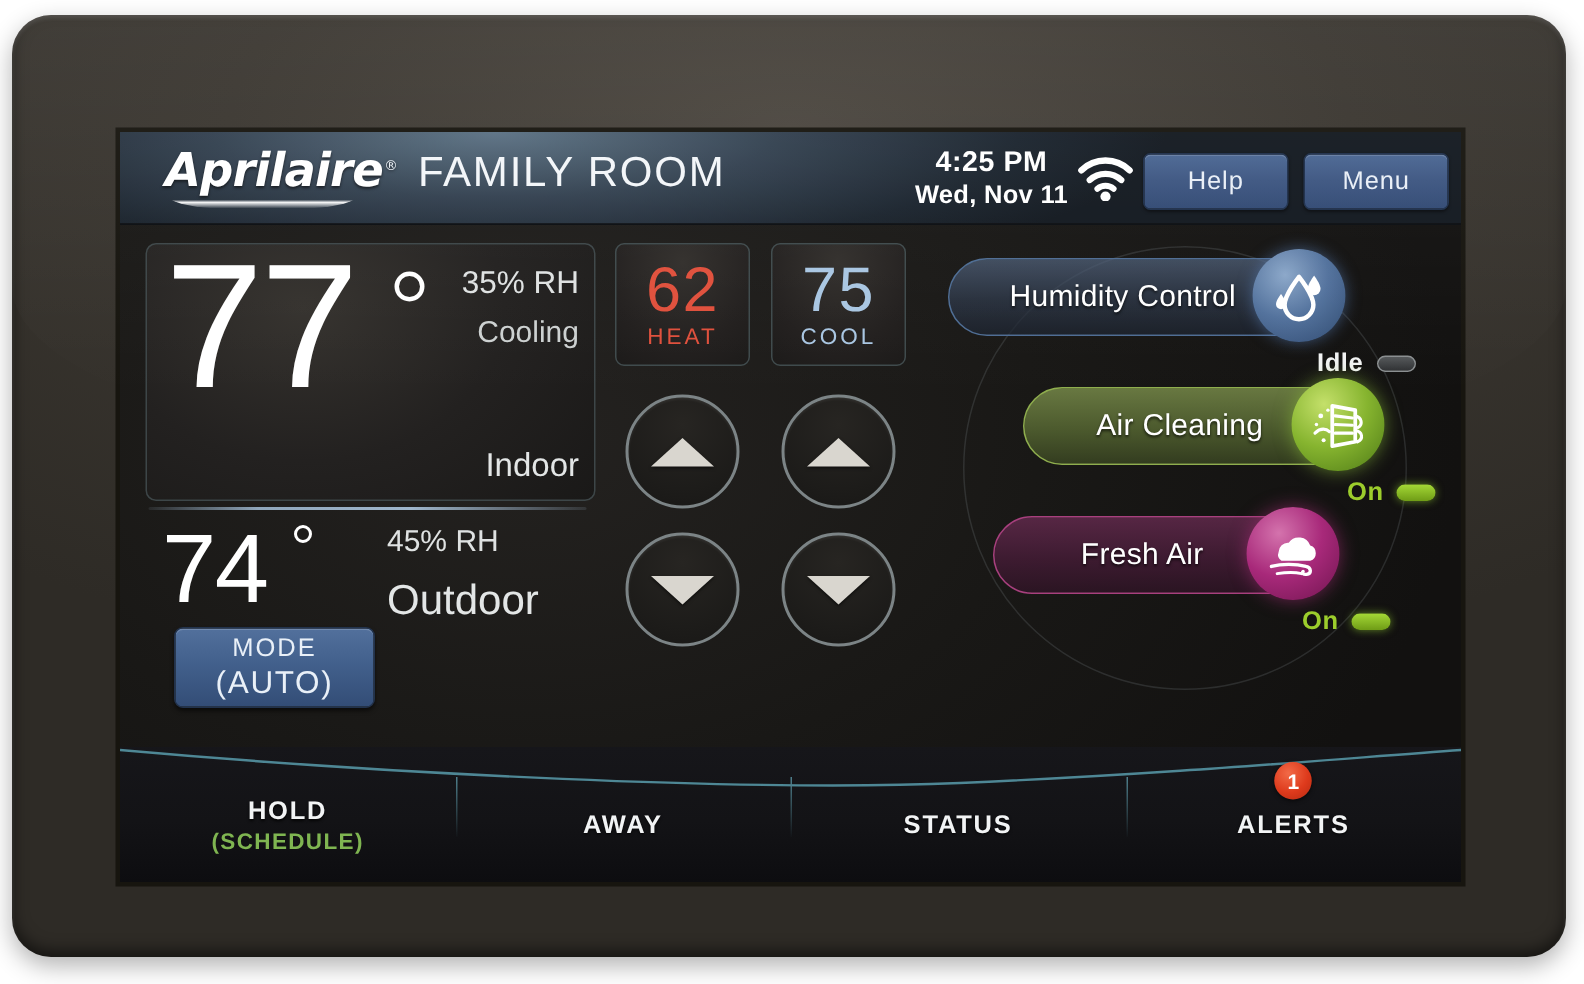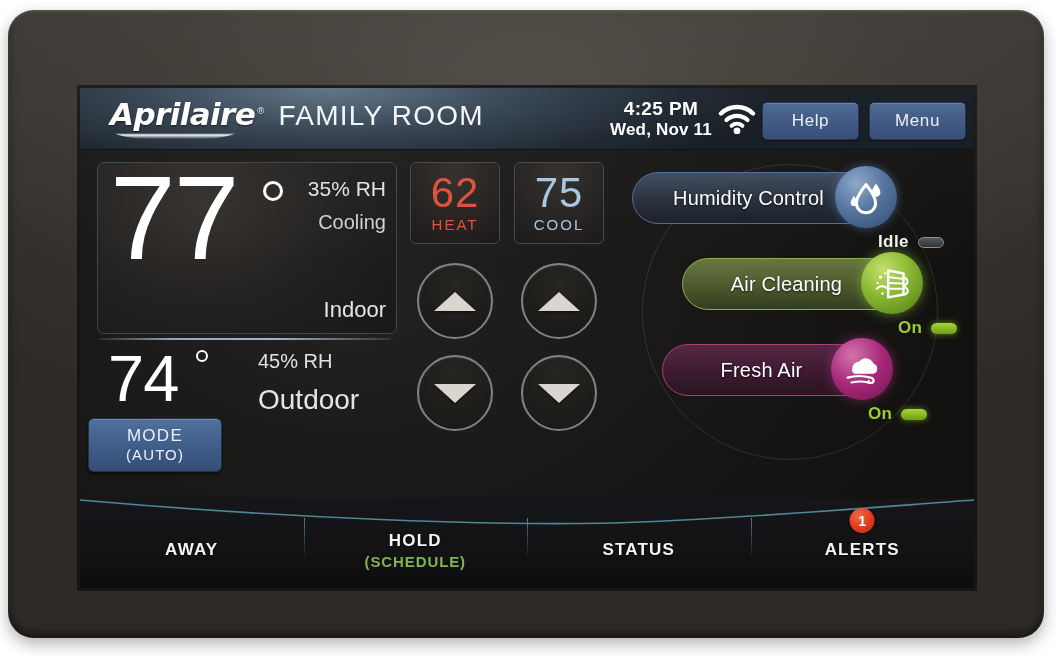--- a/index.html
+++ b/index.html
@@ -241,22 +241,22 @@
     color: #e9f0f8;
     display: flex;
     flex-direction: column;
     align-items: center;
     justify-content: center;
     line-height: 1.2;
     box-shadow: inset 0 1px 0 rgba(255,255,255,0.18), 0 2px 3px rgba(0,0,0,0.55);
     cursor: pointer;
   }
   .ctl-btn .l1 { font-size: 17px; letter-spacing: 1.3px; }
-  .ctl-btn .l2 { font-size: 15px; letter-spacing: 1.1px; }
-  #btn-mode { left: 8px; }
+  .ctl-btn .l2 { font-size: 21px; letter-spacing: 1.1px; }
+  #btn-mode { left: 36px; }
   #btn-fan  { left: 183px; }
 
   
   .sp-box {
     position: absolute;
     top: 12px;
     width: 90px; height: 82px;
     border: 1px solid #3f4a4c;
     border-radius: 6px;
     background: radial-gradient(ellipse 100% 130% at 50% 15%, #322f2c 0%, #221f1e 55%, #181716 100%);
@@ -602,26 +602,26 @@
 
     <div id="tabbar">
       <div id="tab-curve">
         <svg width="894" height="34" viewBox="0 0 894 34" preserveAspectRatio="none">
           <path d="M0 2 C180 18 420 30 560 24 C700 18 810 8 894 2" fill="none" stroke="#4e8795" stroke-width="1.6"></path>
         </svg>
       </div>
       <div id="tabs">
 
         <div class="tab">
-          <span class="tab-label">AWAY</span>
-        </div>
-
-        <div class="tab">
           <span class="tab-label">HOLD</span>
           <span class="tab-sub">(SCHEDULE)</span>
+        </div>
+
+        <div class="tab">
+          <span class="tab-label">AWAY</span>
         </div>
 
 
         <div class="tab">
           <span class="tab-label">STATUS</span>
         </div>
 
         <div class="tab">
           <span id="alerts-badge">1</span>
           <span class="tab-label">ALERTS</span>

